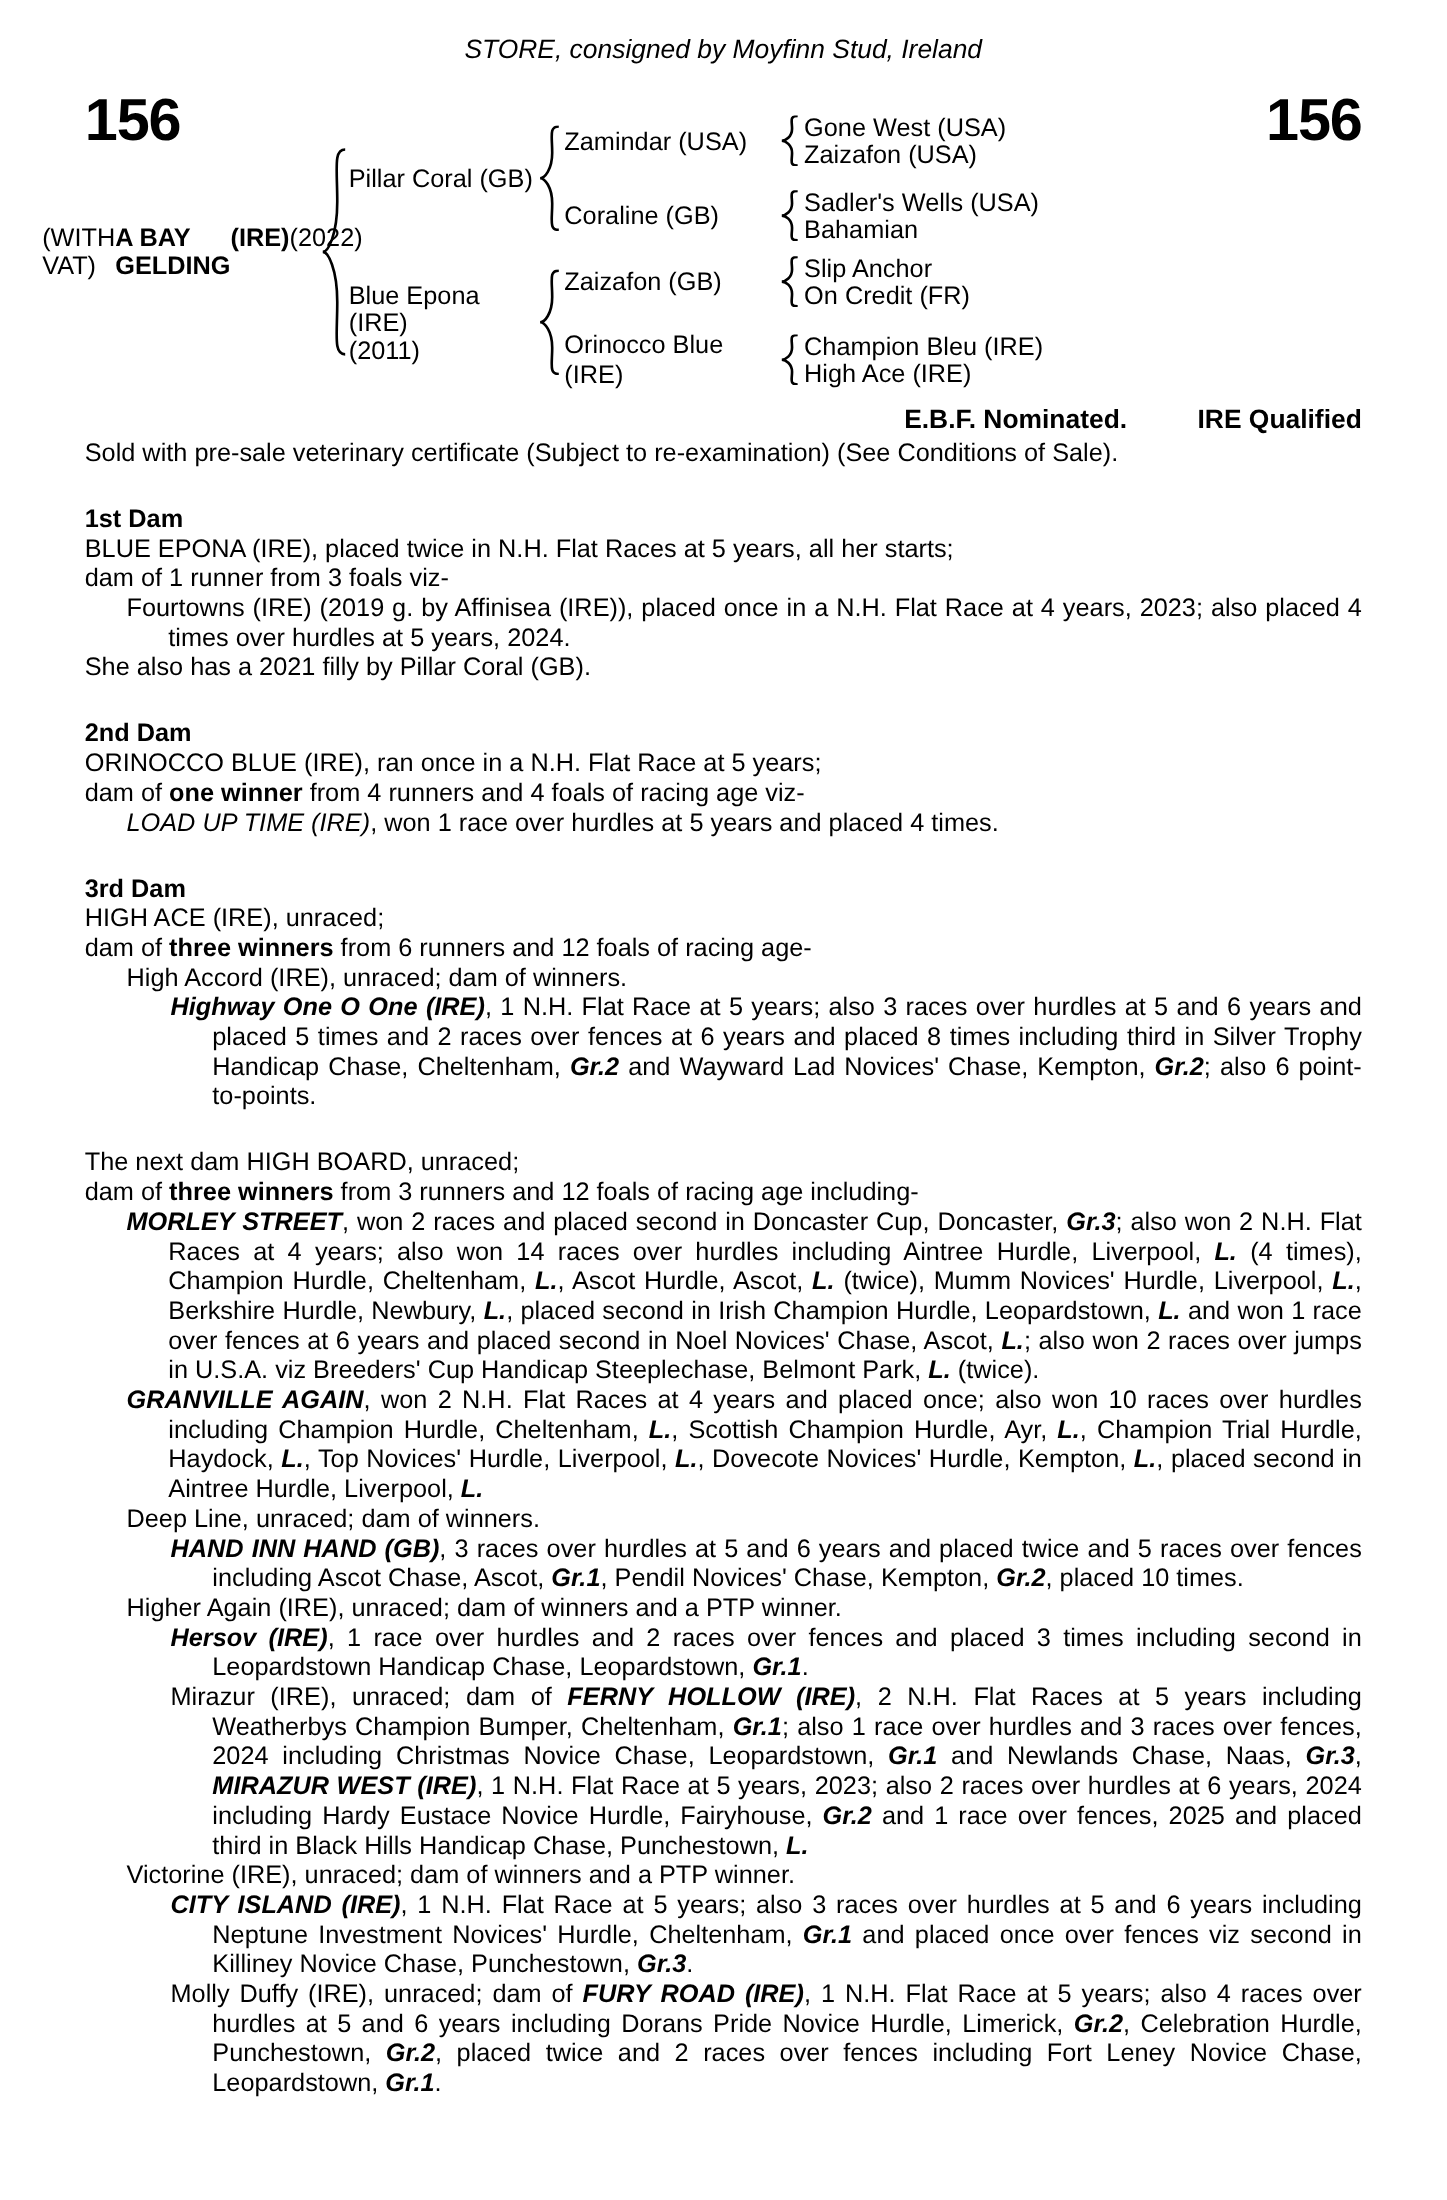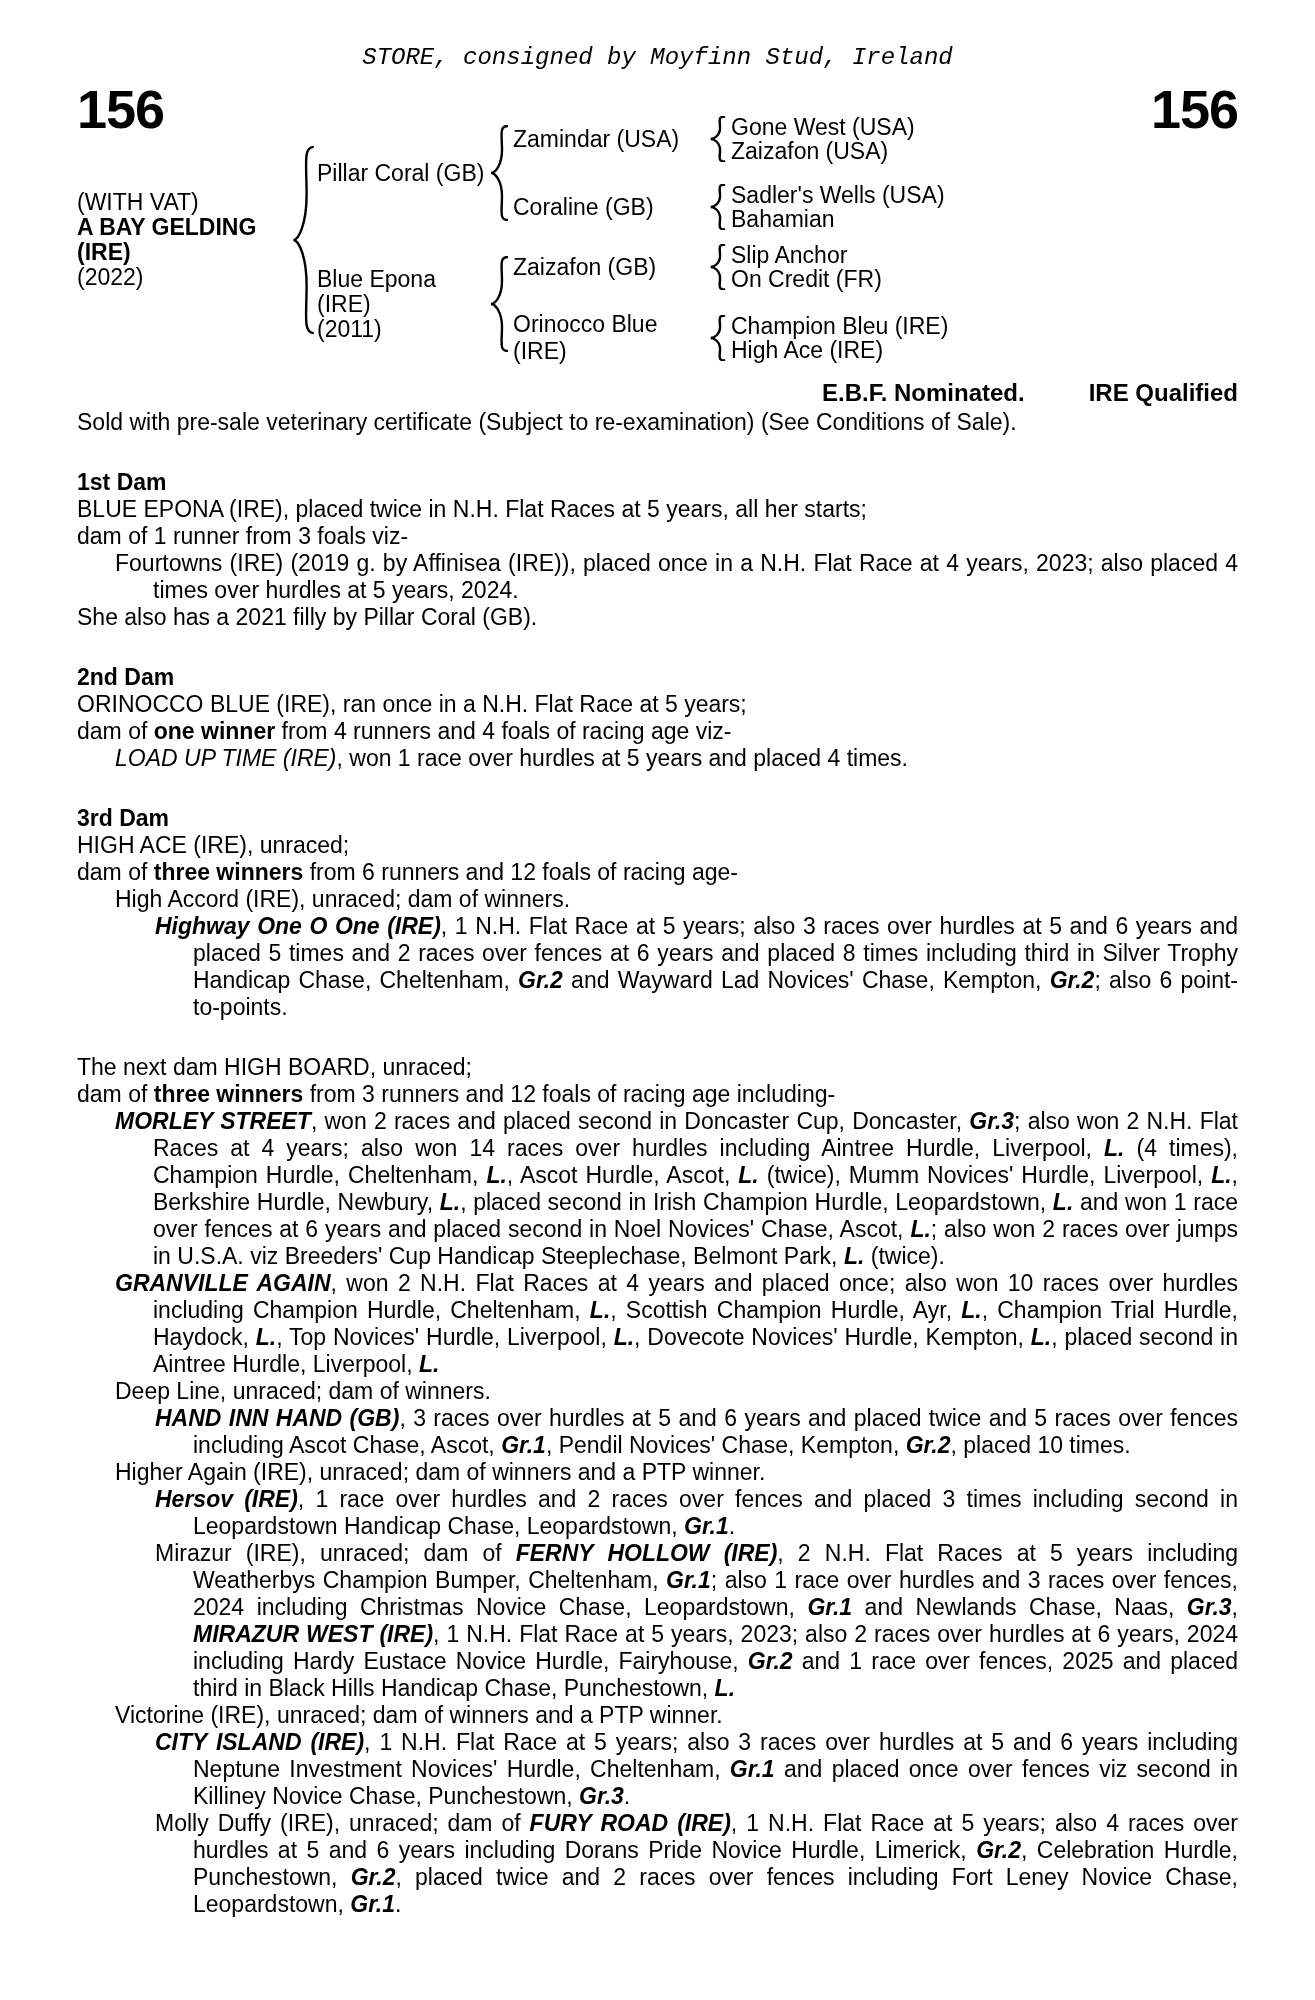--- a/index.html
+++ b/index.html
@@ -2,28 +2,28 @@
 <html><head>
 <meta charset="utf-8">
 <style>
   html,body{margin:0;padding:0;}
   body{
     width:1315px;height:2000px;background:#ffffff;color:#000000;
     font-family:"Liberation Sans", sans-serif;font-size:23px;
     position:relative;overflow:hidden;
   }
   .doc{padding:0 77px;}
-  .header-note{margin-top:44px;text-align:center;font-style:italic;font-size:24px;font-family:Liberation Mono, monospace;}
+  .header-note{margin-top:32px;text-align:center;font-style:italic;font-size:24px;}
   .lot{position:absolute;top:78px;font-size:54px;font-weight:bold;letter-spacing:-1px;}
   .lot-left{left:77px;}
   .lot-right{right:77px;}
 
   
   .ped{margin-top:44px;display:flex;align-items:center;}
-  .ped-subject{width:214px;display:flex;flex-direction:column;justify-content:center;line-height:25px;}
+  .ped-subject{width:214px;display:flex;flex-direction:row;justify-content:center;line-height:25px;}
   .ps-b{font-weight:bold;}
   .ped-gens{flex:1;display:flex;flex-direction:column;row-gap:12px;}
   .ped-half{display:flex;align-items:center;}
   .gen1-cell{width:172px;line-height:25px;}
   .gen2col{display:flex;flex-direction:column;row-gap:20px;flex:1;}
   .pair{display:flex;align-items:center;}
   .gen2-cell{width:196px;}
   .gen3col{display:flex;flex-direction:column;line-height:24px;flex:1;}
   .brace{flex:none;display:block;}
   .brace-a{width:24px;height:190px;margin-right:2px;}

